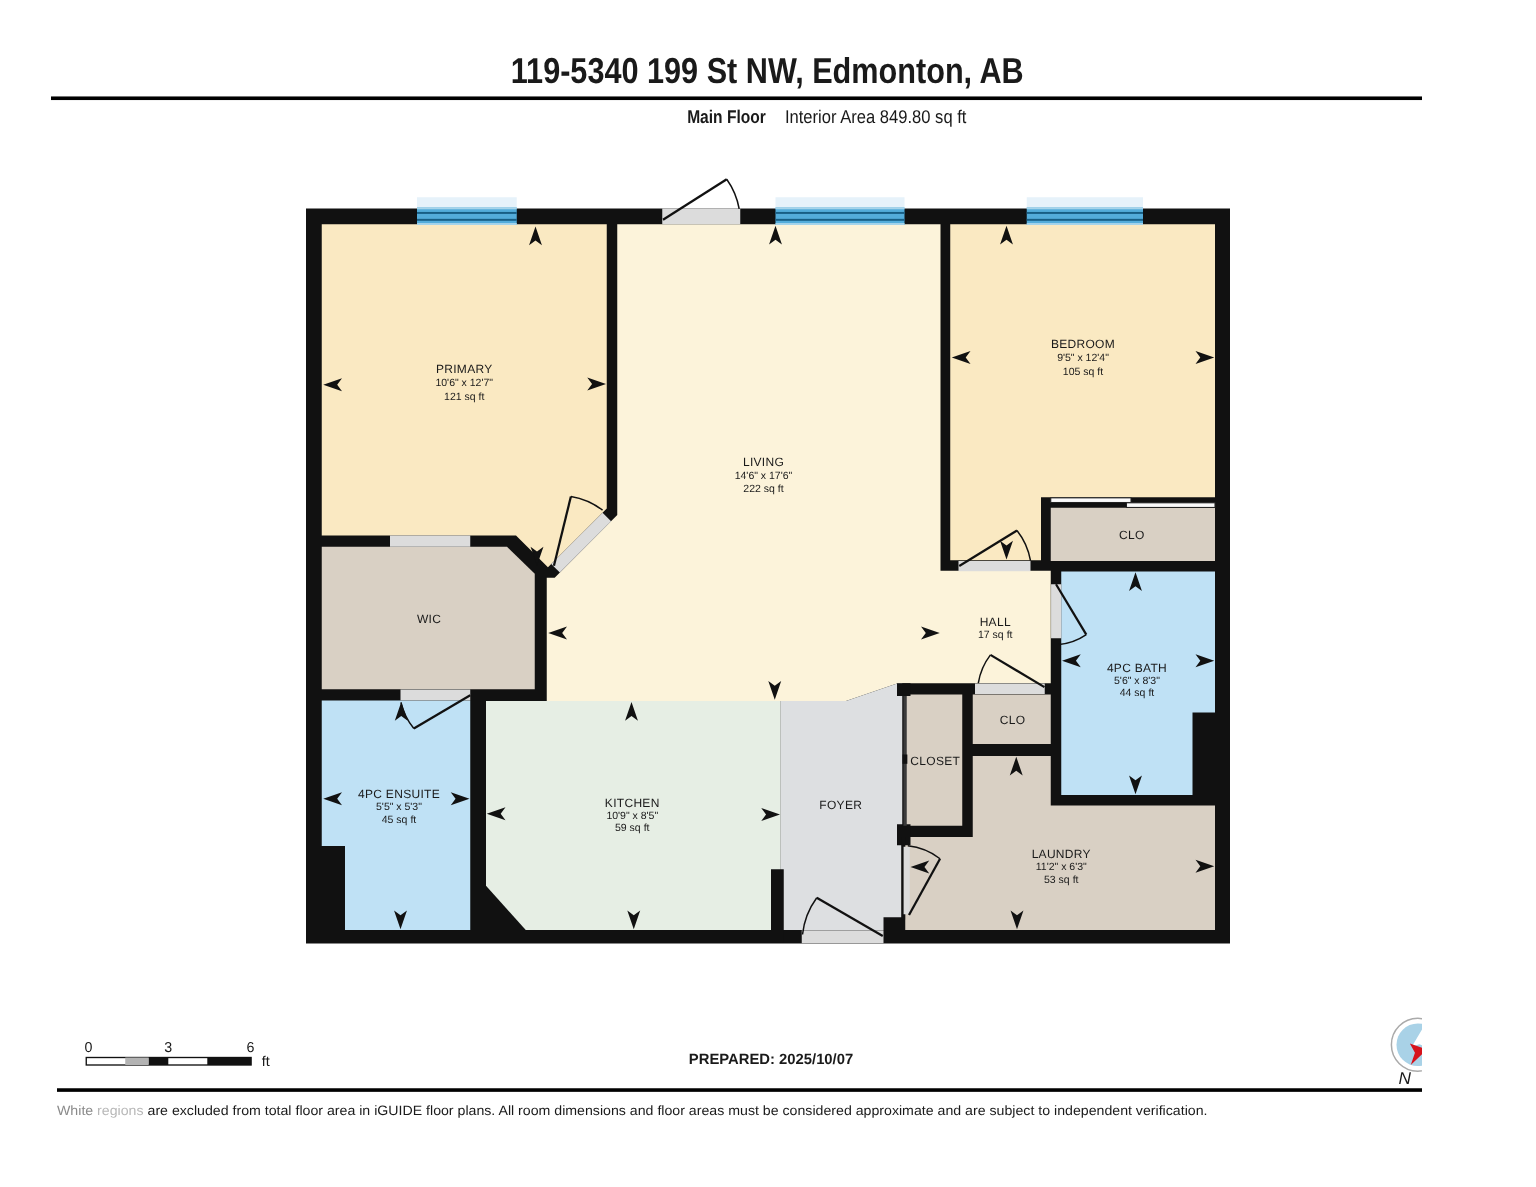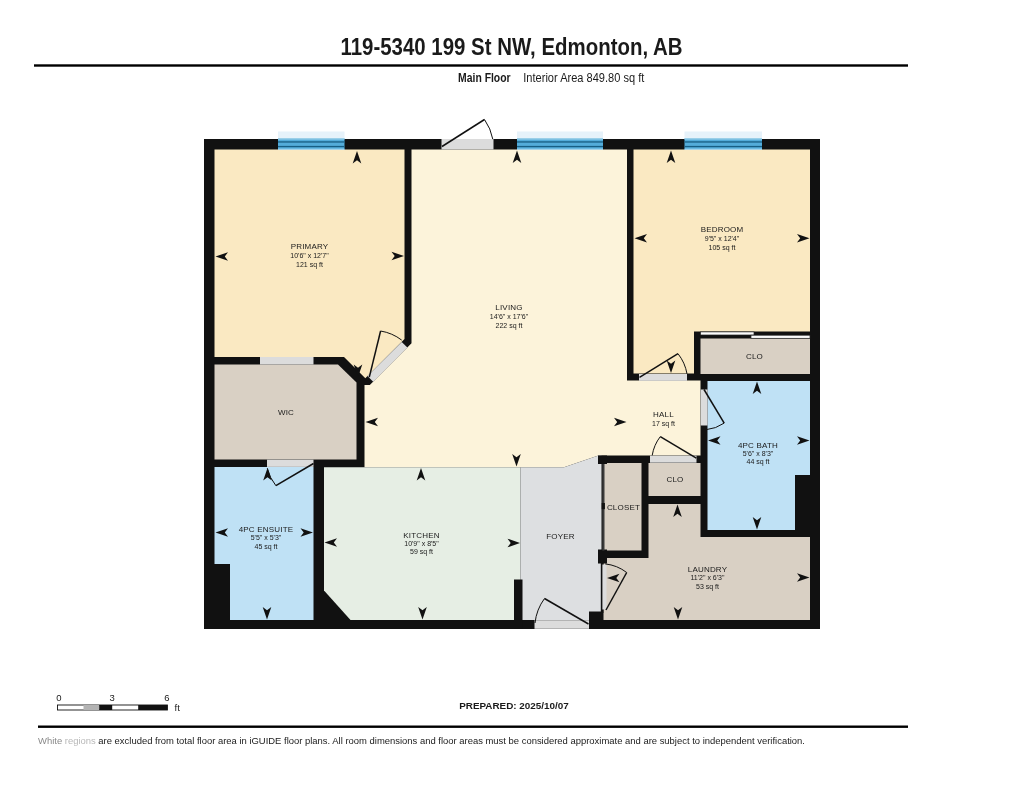--- a/index.html
+++ b/index.html
@@ -1,18 +1,18 @@
 <!DOCTYPE html>
 <html><head>
 <meta charset="utf-8">
 <title>Floor Plan</title>
 <style>
 html,body{margin:0;padding:0;background:#fff;}
 #page{position:relative;width:908px;height:791px;background:#fff;overflow:hidden;
-font-family:"Liberation Sans", sans-serif;}
+font-family:"Liberation Sans", sans-serif;padding-left:40px;}
 svg{position:absolute;left:0;top:0;}
 text{font-family:"Liberation Sans", sans-serif;fill:#1a1a1a;}
 </style>
 </head>
 <body>
 <div id="page">
 <svg width="1024" height="791" viewBox="0 0 1024 791">
 <defs>
 <path id="arr" d="M0,0 L-12.5,-4.3 L-9.3,0 L-12.5,4.3 Z" fill="#111"></path>
 </defs>

